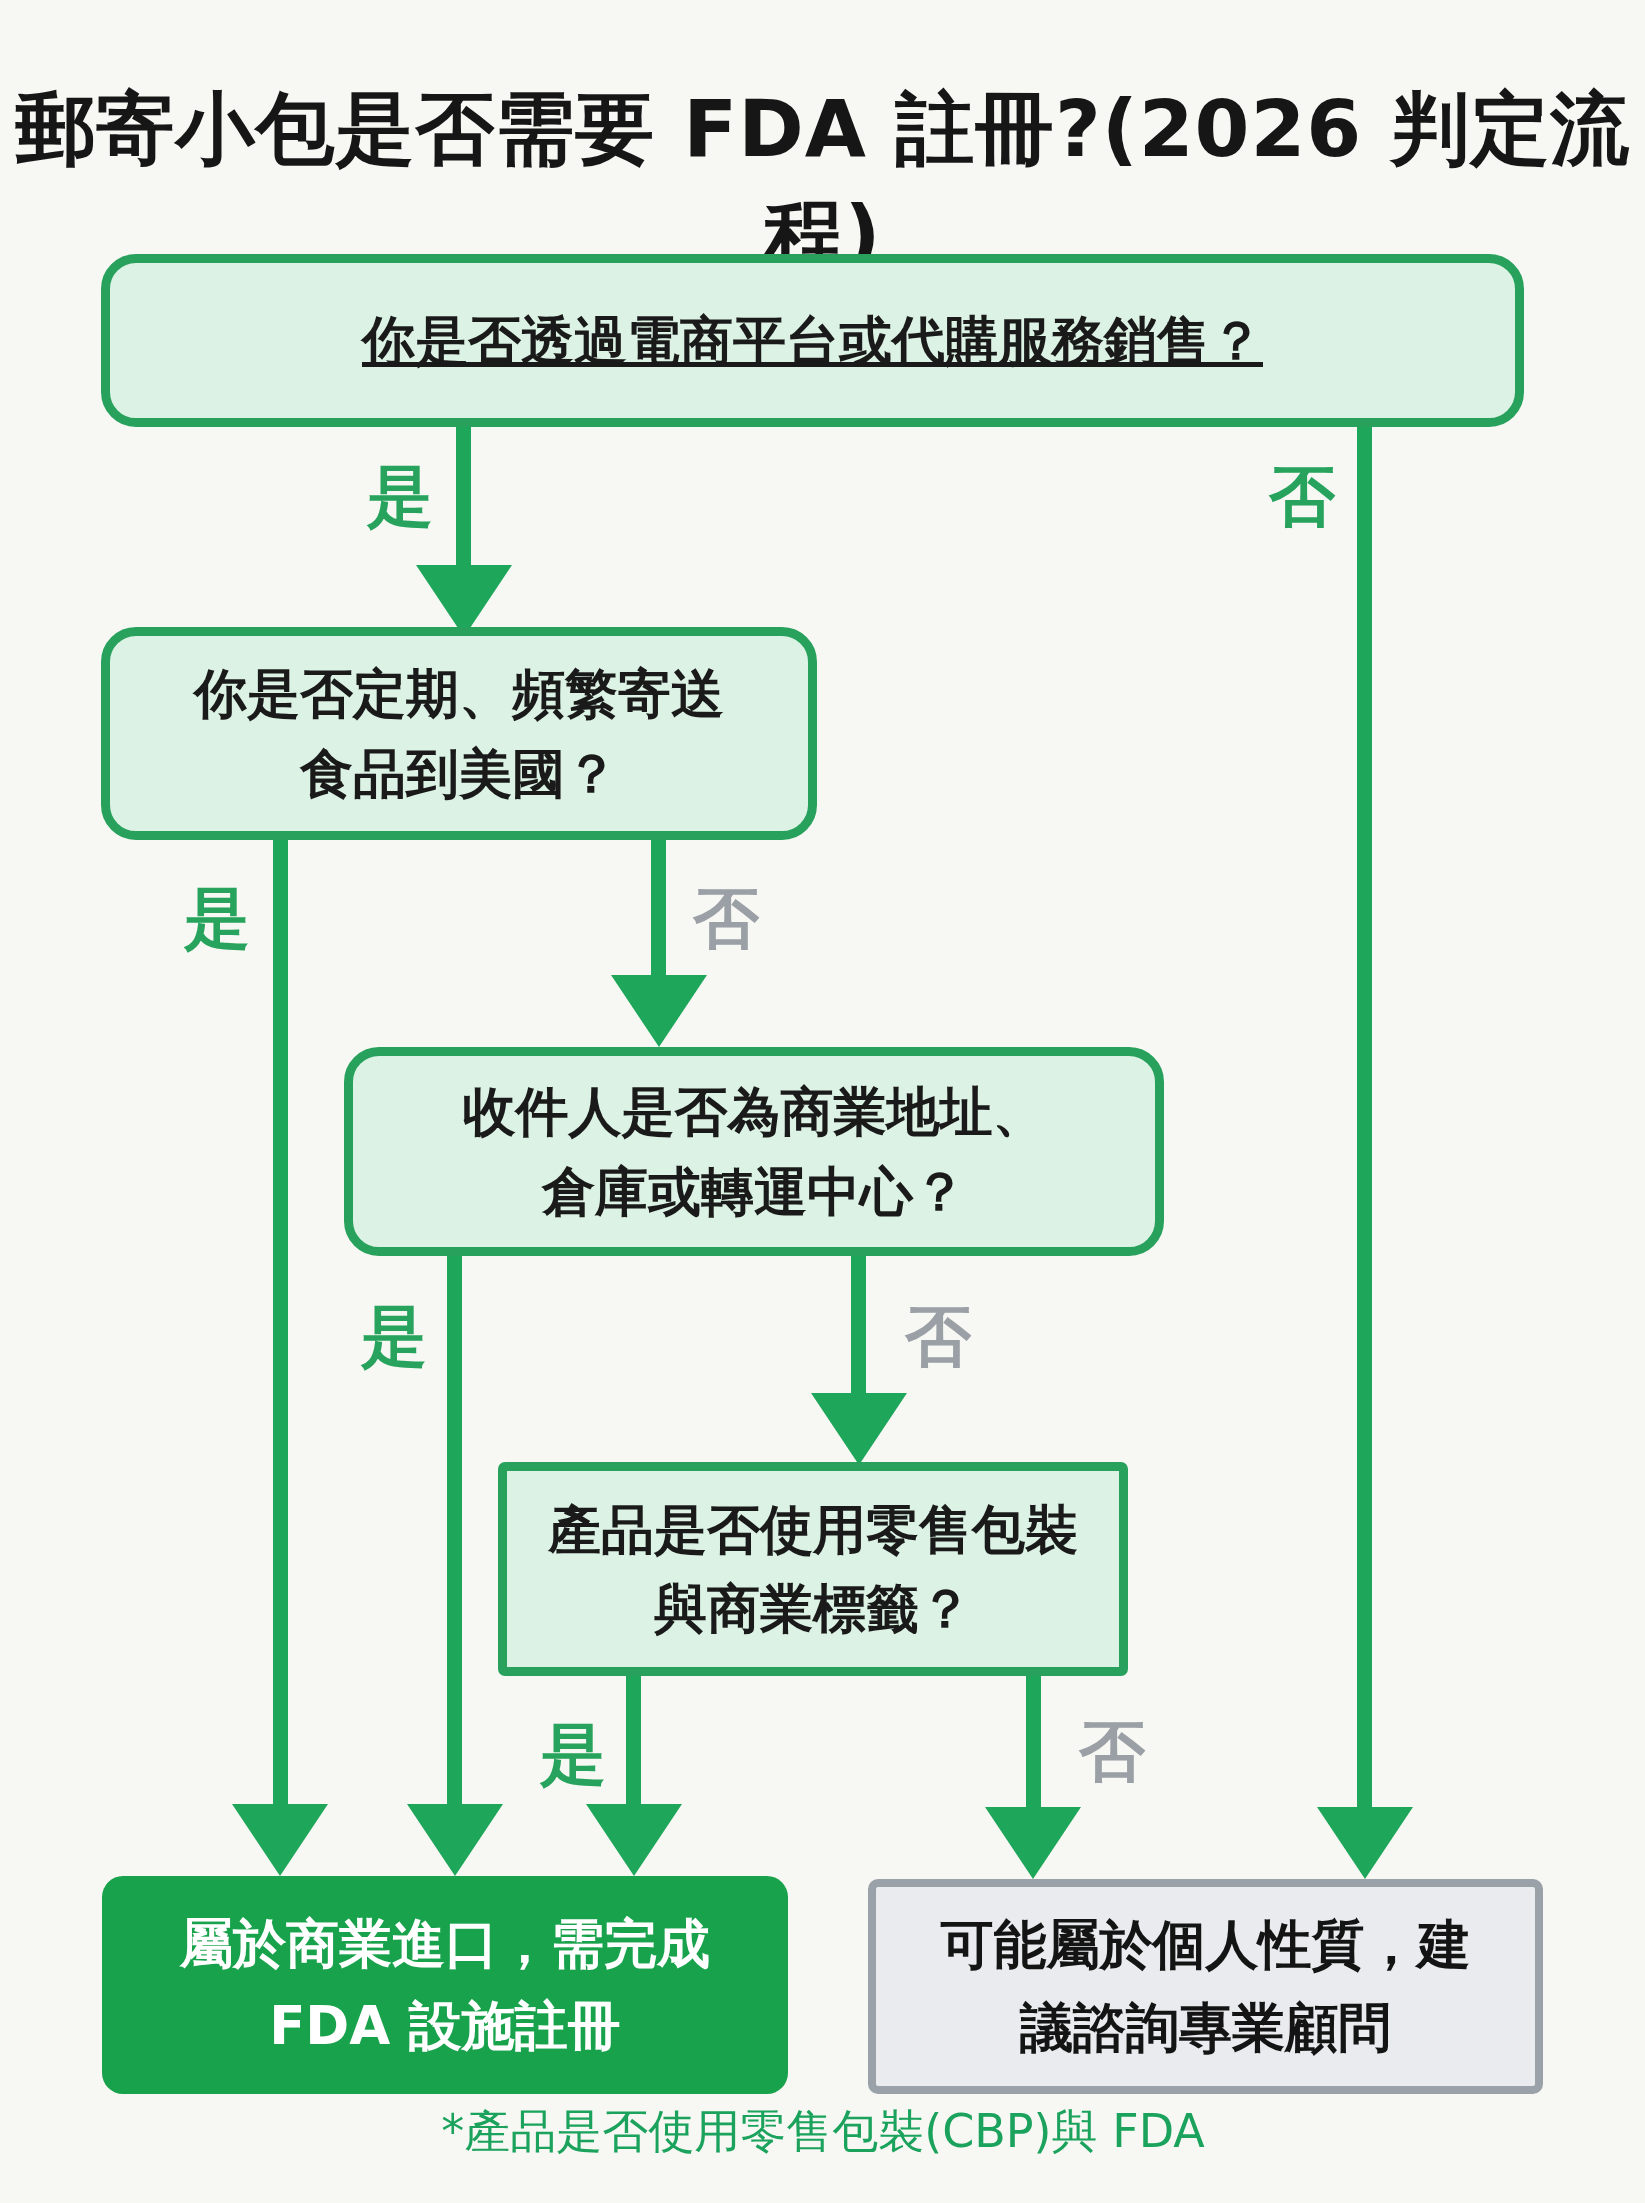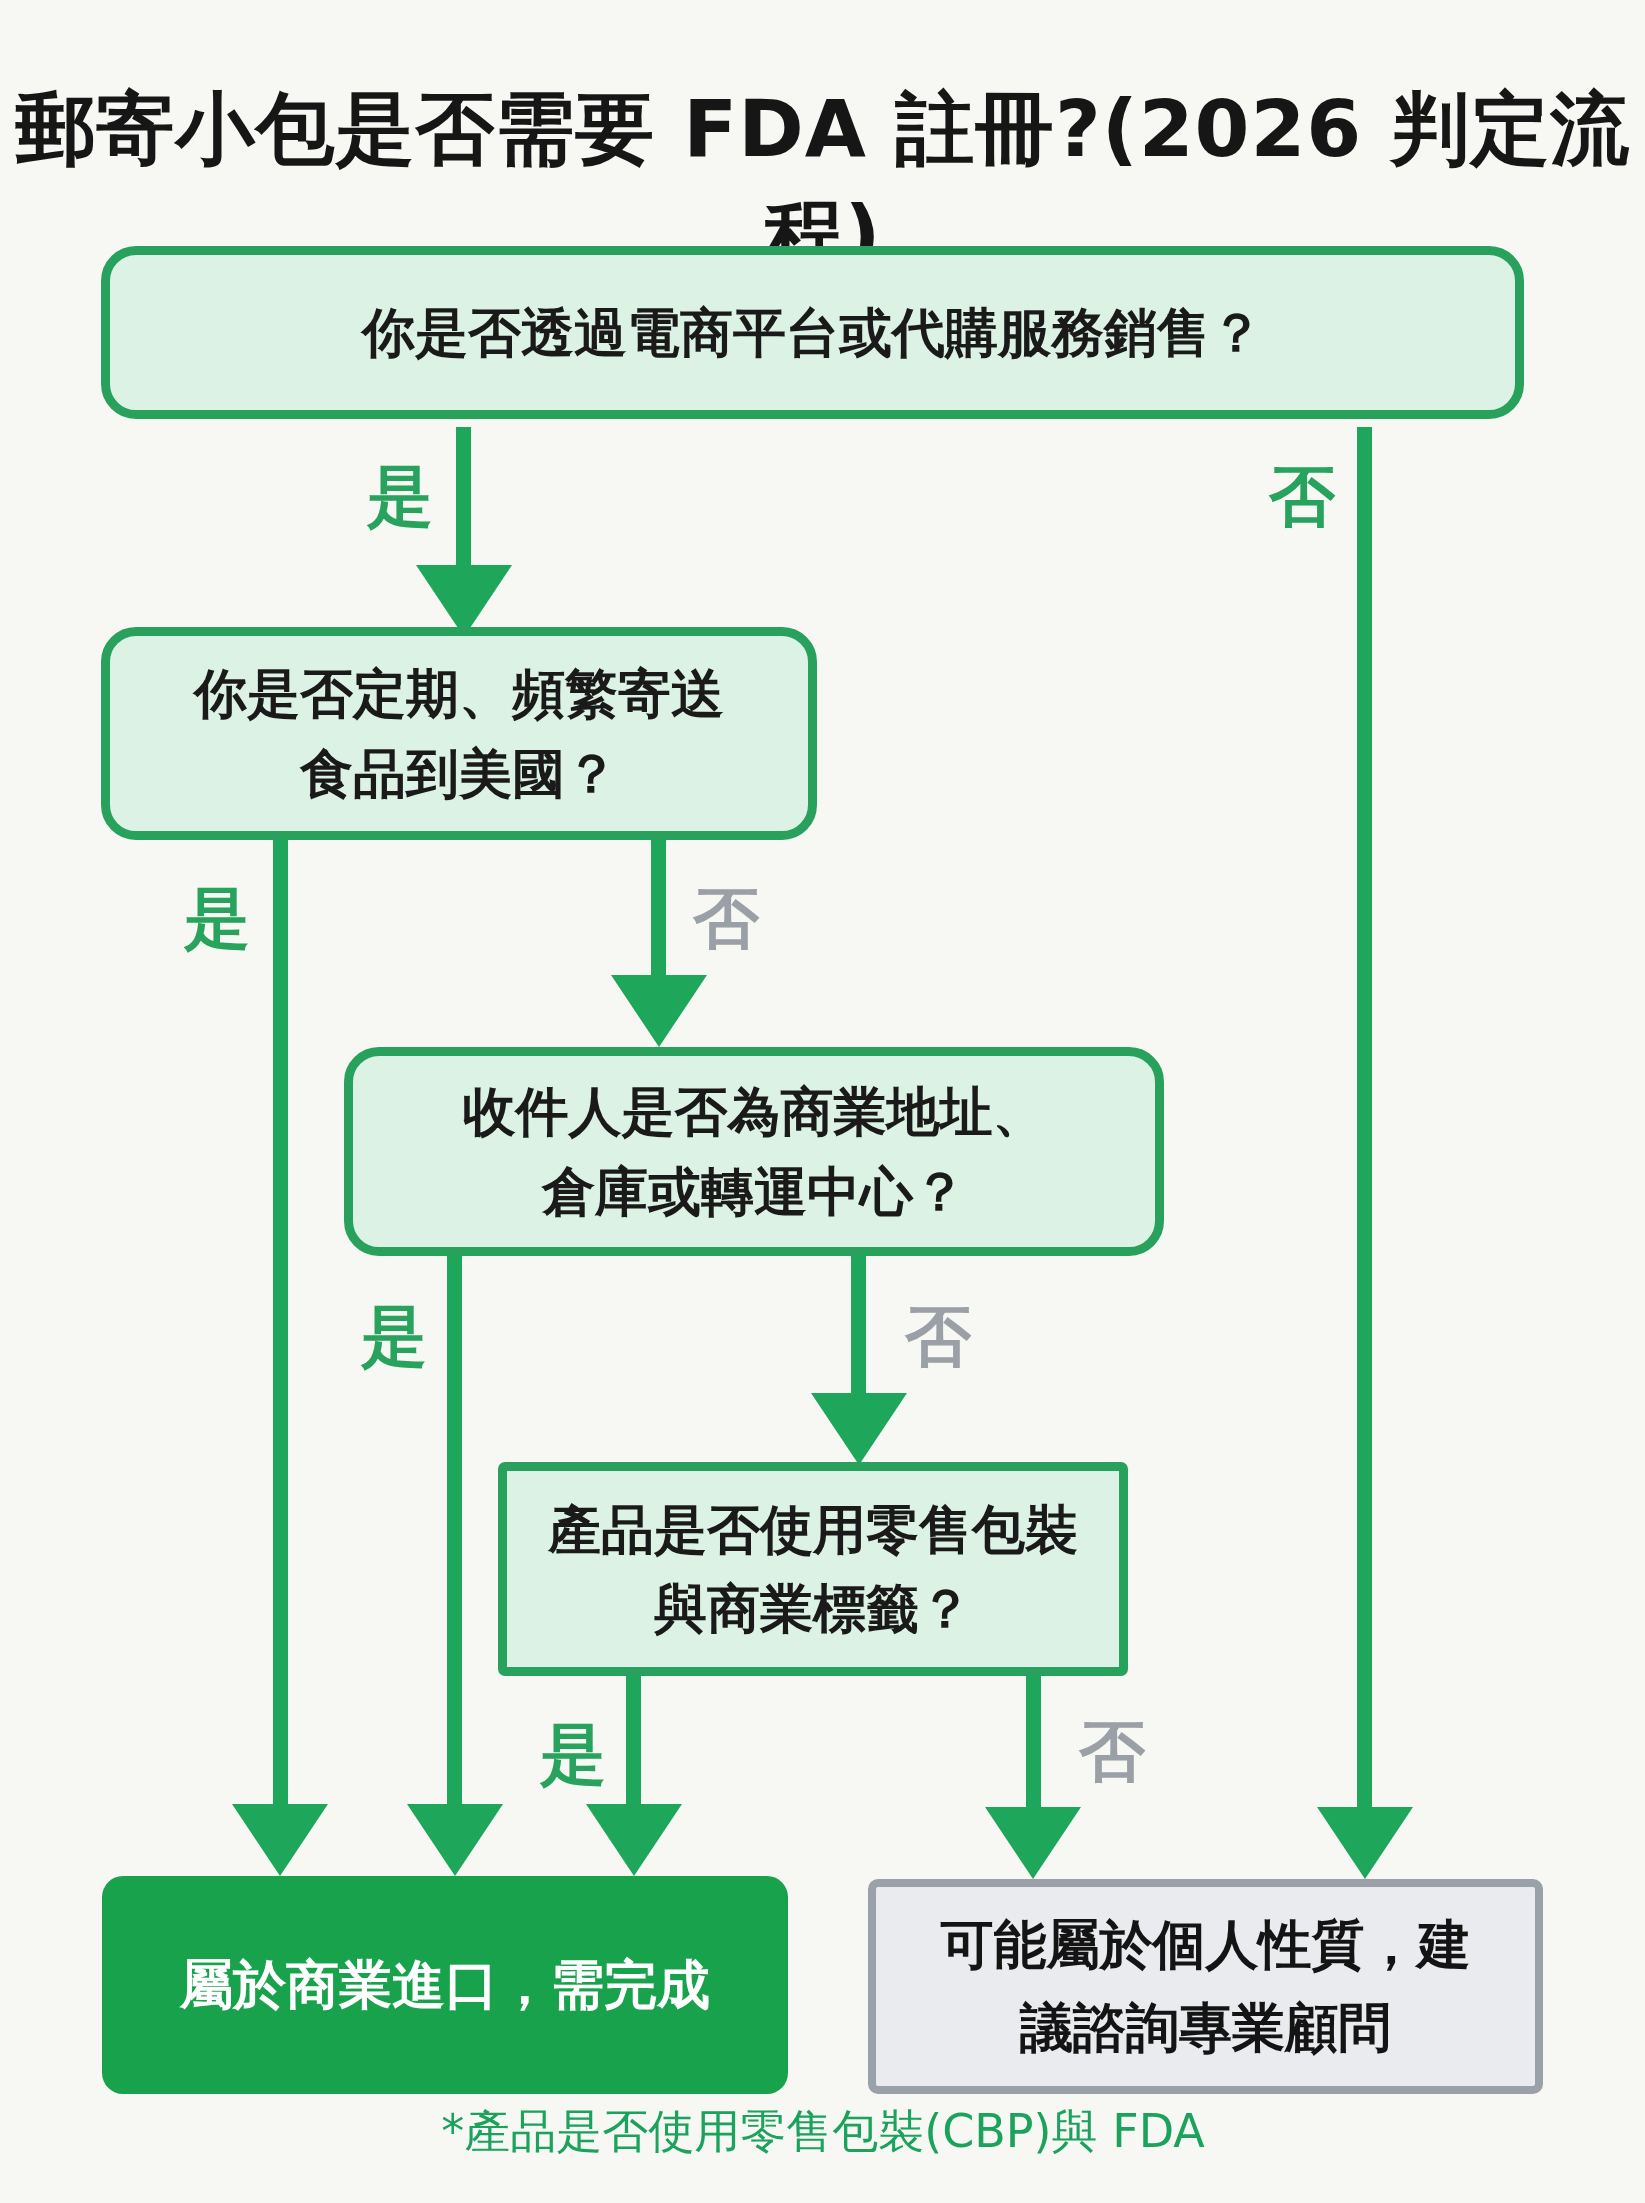--- a/index.html
+++ b/index.html
@@ -46,21 +46,21 @@
     font-size:46px;font-weight:500;color:#1ba25c;
   }
 </style>
 </head>
 <body>
 
 <div class="canvas">
 
   <div class="page-title">郵寄小包是否需要 FDA 註冊?(2026 判定流程)</div>
 
-  <div class="qbox" style="left:101px;top:246px;width:1423px;height:173px;">
+  <div class="qbox" style="left:101px;top:254px;width:1423px;height:173px;text-decoration:underline;">
     <div>你是否透過電商平台或代購服務銷售？</div>
   </div>
 
   <div class="vline" style="left:456px;top:427px;height:140px;"></div>
   <div class="ahead" style="left:416px;top:565px;"></div>
   <div class="elabel yes" style="left:367px;top:464px;">是</div>
 
   <div class="vline" style="left:1357px;top:427px;height:1382px;"></div>
   <div class="ahead" style="left:1317px;top:1807px;"></div>
   <div class="elabel no-green" style="left:1269px;top:464px;">否</div>
@@ -99,20 +99,21 @@
   <div class="vline" style="left:626px;top:1676px;height:131px;"></div>
   <div class="ahead" style="left:586px;top:1804px;"></div>
   <div class="elabel yes" style="left:540px;top:1722px;">是</div>
 
   <div class="vline" style="left:1026px;top:1676px;height:134px;"></div>
   <div class="ahead" style="left:985px;top:1807px;"></div>
   <div class="elabel no-gray" style="left:1079px;top:1719px;">否</div>
 
   <div class="result-green" style="left:102px;top:1876px;width:686px;height:218px;">
     <div>屬於商業進口，需完成</div>
+    <div>FDA 設施註冊</div>
   </div>
 
   <div class="result-gray" style="left:868px;top:1879px;width:675px;height:215px;">
     <div>可能屬於個人性質，建</div>
     <div>議諮詢專業顧問</div>
   </div>
 
   <div class="footnote">*產品是否使用零售包裝(CBP)與 FDA</div>
 
 </div>

